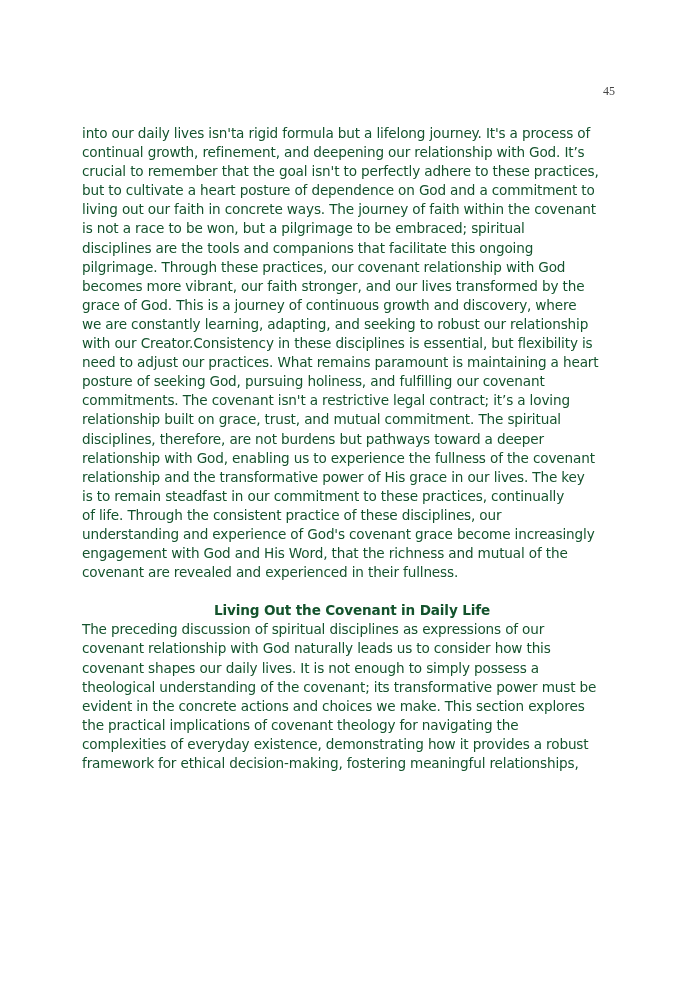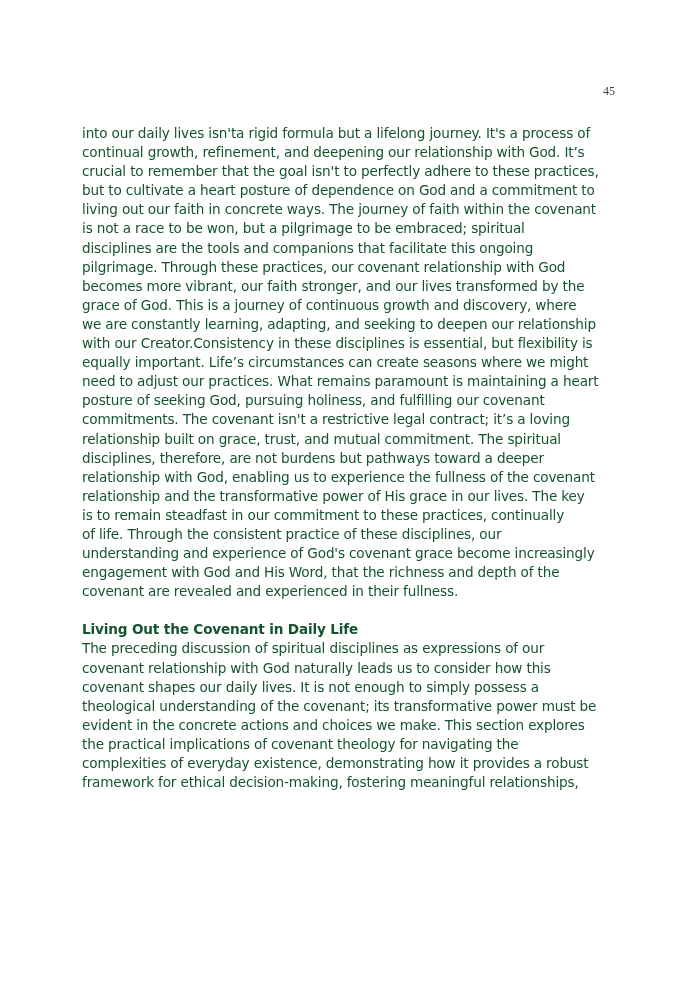--- a/index.html
+++ b/index.html
@@ -8,53 +8,52 @@
     position: absolute; top: 84px; left: 603px;
     font-family: Liberation Serif, serif; font-size: 12px; color: #444;
   }
   .body-text {
     position: absolute; left: 82px; top: 124px; width: 540px;
     font-family: "DejaVu Sans", sans-serif; font-size: 13.6px; line-height: 19.1px;
     color: #14532d; letter-spacing: -0.15px;
   }
   .line { white-space: nowrap; display: block; height: 19.1px; }
   .gap { height: 19px; }
-  .heading { font-weight: bold; }
+  .heading { font-weight: bold; text-align: center; }
 </style>
 </head>
 <body>
 
 <div class="page-number">45</div>
 
 <div class="body-text">
   <div id="p1">
       <span class="line">into our daily lives isn'ta rigid formula but a lifelong journey. It's a process of</span>
       <span class="line">continual growth, refinement, and deepening our relationship with God. It’s</span>
       <span class="line">crucial to remember that the goal isn't to perfectly adhere to these practices,</span>
       <span class="line">but to cultivate a heart posture of dependence on God and a commitment to</span>
       <span class="line">living out our faith in concrete ways. The journey of faith within the covenant</span>
       <span class="line">is not a race to be won, but a pilgrimage to be embraced; spiritual</span>
       <span class="line">disciplines are the tools and companions that facilitate this ongoing</span>
       <span class="line">pilgrimage. Through these practices, our covenant relationship with God</span>
       <span class="line">becomes more vibrant, our faith stronger, and our lives transformed by the</span>
       <span class="line">grace of God. This is a journey of continuous growth and discovery, where</span>
-      <span class="line">we are constantly learning, adapting, and seeking to deepen our relationship</span>
+      <span class="line">we are constantly learning, adapting, and seeking to robust our relationship</span>
       <span class="line">with our Creator.Consistency in these disciplines is essential, but flexibility is</span>
-      <span class="line">equally important. Life’s circumstances can create seasons where we might</span>
       <span class="line">need to adjust our practices. What remains paramount is maintaining a heart</span>
       <span class="line">posture of seeking God, pursuing holiness, and fulfilling our covenant</span>
       <span class="line">commitments. The covenant isn't a restrictive legal contract; it’s a loving</span>
       <span class="line">relationship built on grace, trust, and mutual commitment. The spiritual</span>
       <span class="line">disciplines, therefore, are not burdens but pathways toward a deeper</span>
       <span class="line">relationship with God, enabling us to experience the fullness of the covenant</span>
       <span class="line">relationship and the transformative power of His grace in our lives. The key</span>
       <span class="line">is to remain steadfast in our commitment to these practices, continually</span>
       <span class="line">of life. Through the consistent practice of these disciplines, our</span>
       <span class="line">understanding and experience of God's covenant grace become increasingly</span>
-      <span class="line">engagement with God and His Word, that the richness and depth of the</span>
+      <span class="line">engagement with God and His Word, that the richness and mutual of the</span>
       <span class="line">covenant are revealed and experienced in their fullness.</span>
     </div>
   <div class="gap"></div>
   <div class="line heading">Living Out the Covenant in Daily Life</div>
   <div id="p2">
       <span class="line">The preceding discussion of spiritual disciplines as expressions of our</span>
       <span class="line">covenant relationship with God naturally leads us to consider how this</span>
       <span class="line">covenant shapes our daily lives. It is not enough to simply possess a</span>
       <span class="line">theological understanding of the covenant; its transformative power must be</span>
       <span class="line">evident in the concrete actions and choices we make. This section explores</span>

